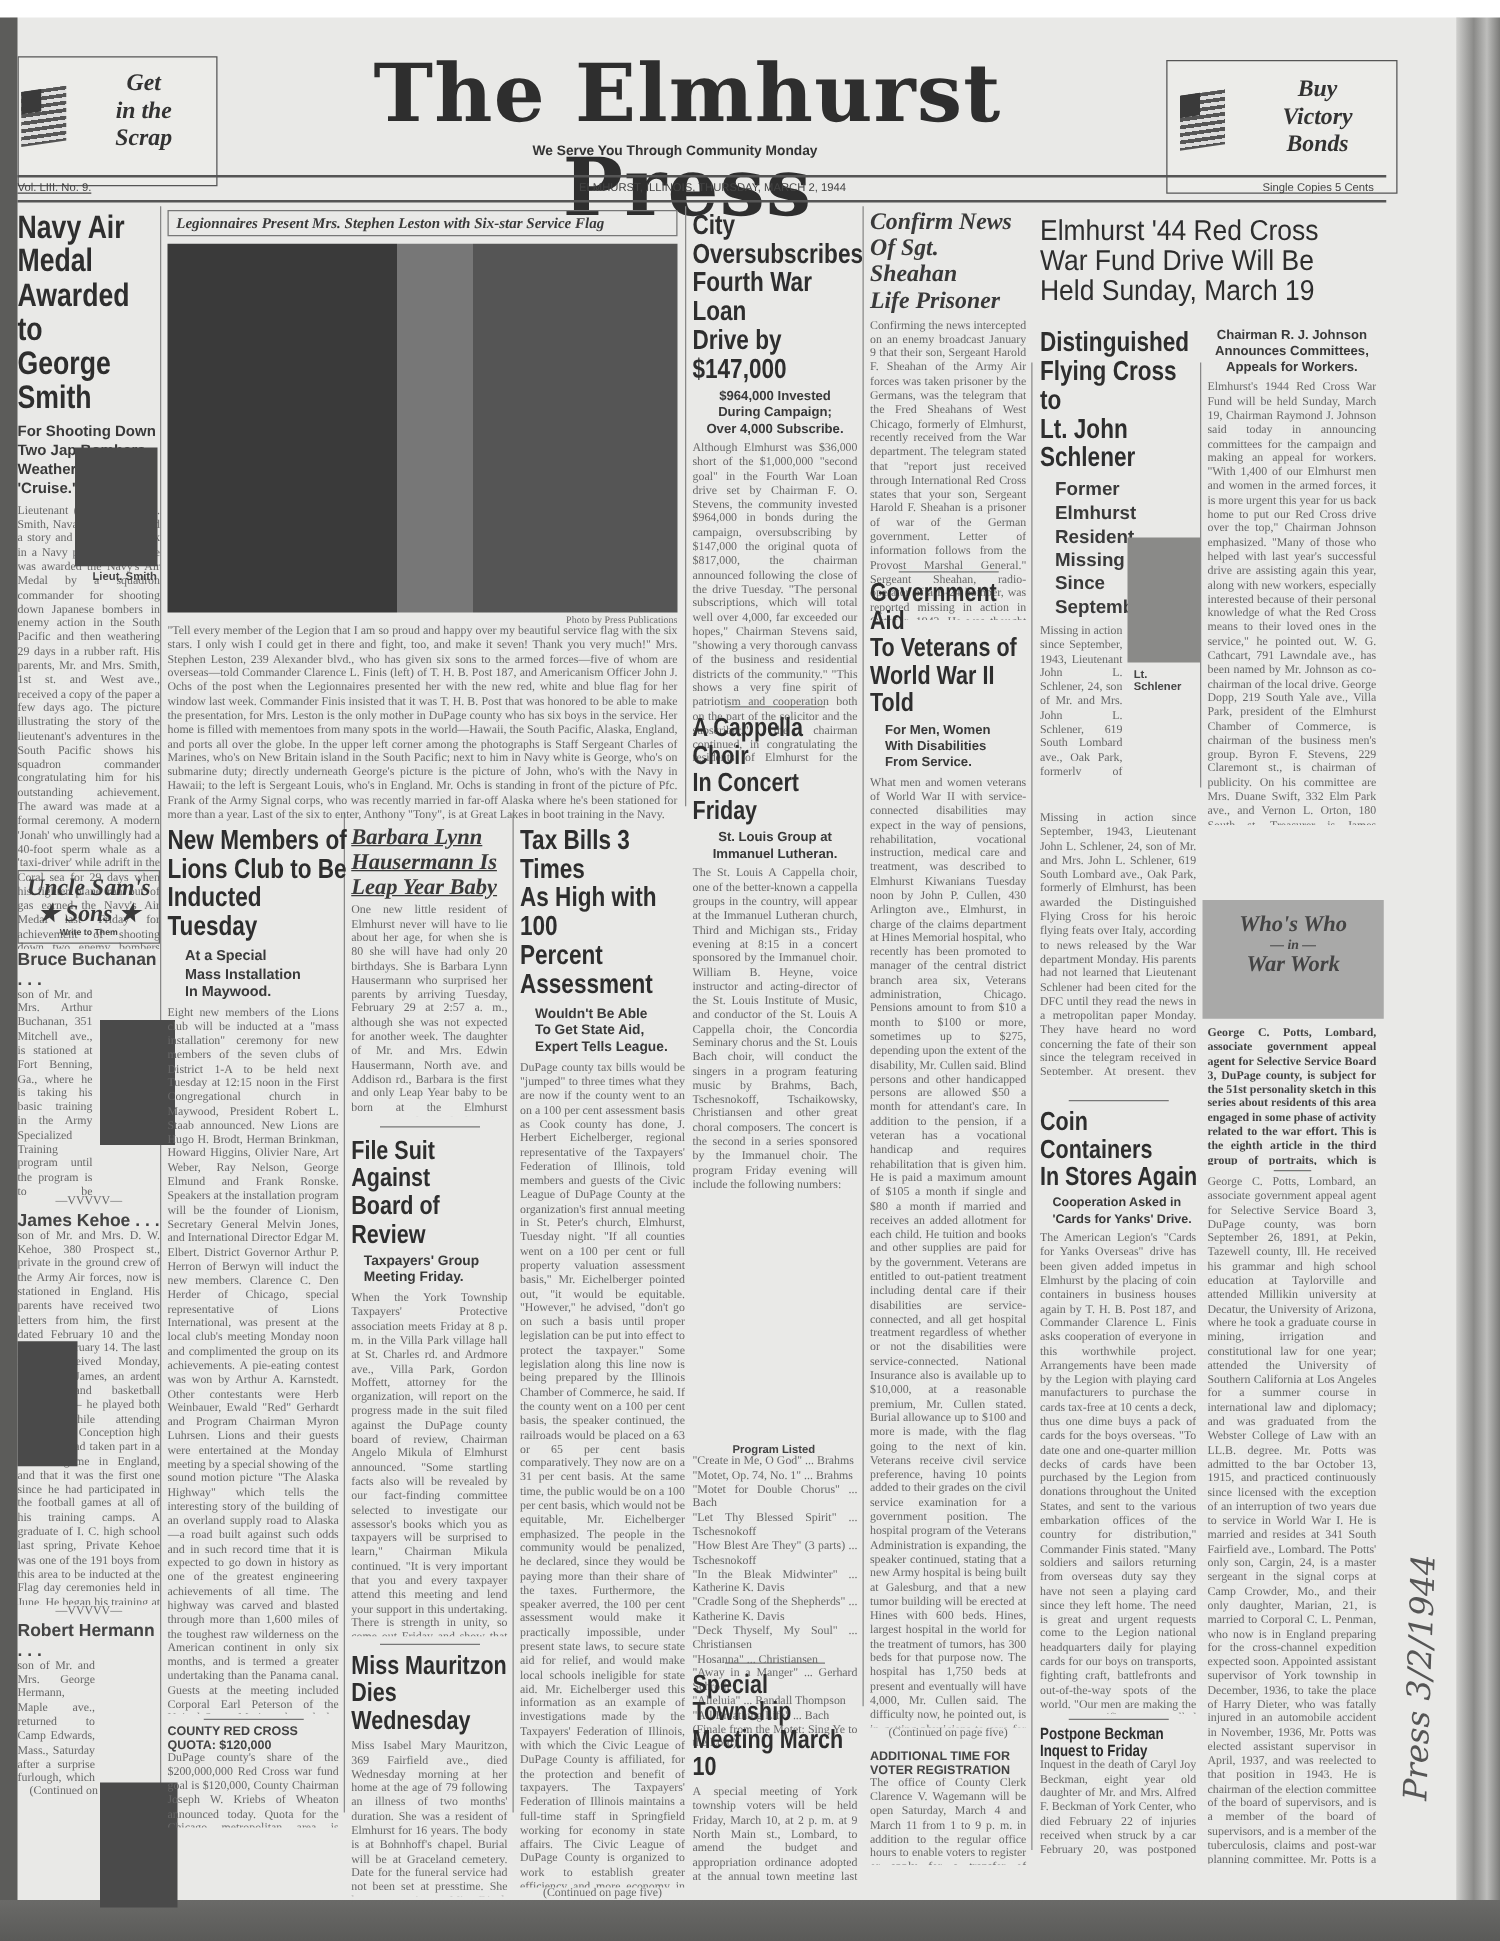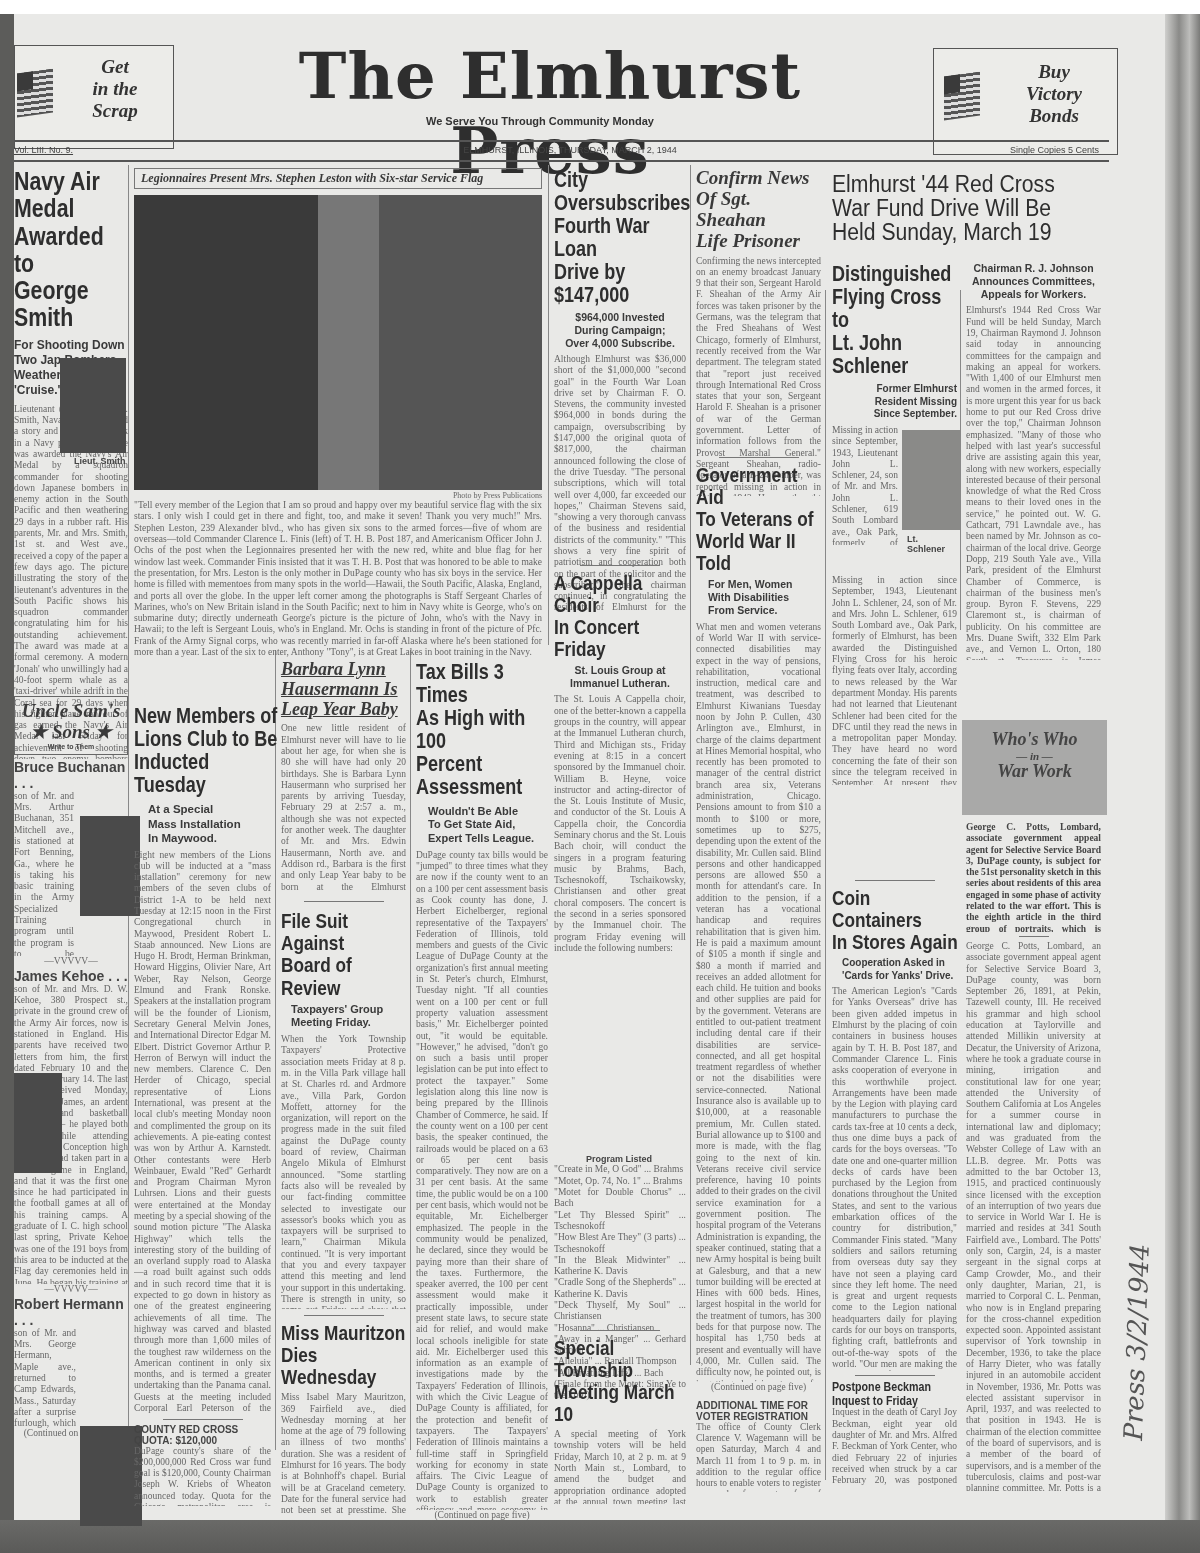--- a/index.html
+++ b/index.html
@@ -206,21 +206,21 @@
   </div>
   <div class="body" style="height:355px;margin-top:4px;">Elmhurst's 1944 Red Cross War Fund will be held Sunday, March 19, Chairman Raymond J. Johnson said today in announcing committees for the campaign and making an appeal for workers. "With 1,400 of our Elmhurst men and women in the armed forces, it is more urgent this year for us back home to put our Red Cross drive over the top," Chairman Johnson emphasized. "Many of those who helped with last year's successful drive are assisting again this year, along with new workers, especially interested because of their personal knowledge of what the Red Cross means to their loved ones in the service," he pointed out. W. G. Cathcart, 791 Lawndale ave., has been named by Mr. Johnson as co-chairman of the local drive. George Dopp, 219 South Yale ave., Villa Park, president of the Elmhurst Chamber of Commerce, is chairman of the business men's group. Byron F. Stevens, 229 Claremont st., is chairman of publicity. On his committee are Mrs. Duane Swift, 332 Elm Park ave., and Vernon L. Orton, 180 South st. Treasurer is James Morley, 349 Kenmore ave., and Mrs. A. J. Vornaska, 294 Elm blvd., is secretary. Residents of Elmhurst who would be able to assist in the house-to-house drive—for which volunteers are urgently needed—are asked to please call Mrs. Vornaska at Elmhurst 3043 or 461-J, Chairman Johnson continued. Members of the executive committee for the 1944 Red Cross campaign, announced today by Chairman Johnson, are: Mayor Claude L. Van Auken, Mrs. W. H. Wood, Mrs. W. G. Cathcart; Reverend William J. Plunkett, Reverend Joseph Burrows, E. L. Tornquist, C. Andy Anderson, C. Raymond Wolfe, E. H. Krell, James Sykora and Paul M. Nolan.</div>
 </div>
 
 <div class="abs" style="left:832px;top:262px;width:125px;">
   <div class="hl" style="font-size:22px;width:160px;">
     <div>Distinguished</div>
     <div>Flying Cross to</div>
     <div>Lt. John Schlener</div>
   </div>
-  <div class="deck" style="font-size:10px;margin:6px 0 0 12px;text-align:right;">
+  <div class="deck" style="font-size:15px;margin:6px 0 0 12px;">
     <div>Former Elmhurst</div>
     <div>Resident Missing</div>
     <div>Since September.</div>
   </div>
   <div class="abs photo" style="left:70px;top:168px;width:58px;height:100px;background:#8a8a88;"></div>
   <div class="abs cap" style="left:75px;top:272px;">Lt. Schlener</div>
   <div class="body" style="height:120px;width:66px;margin-top:4px;">Missing in action since September, 1943, Lieutenant John L. Schlener, 24, son of Mr. and Mrs. John L. Schlener, 619 South Lombard ave., Oak Park, formerly of Elmhurst, has been awarded the Distinguished Flying Cross for his heroic flying feats over Italy, according to news released by the War department Monday. His parents had not learned that Lieutenant Schlener had been cited for the DFC until they read the news in a metropolitan paper Monday. They have heard no word concerning the fate of their son since the telegram received in September. At present, they state, the Red Cross is working on the mystery, and they haven't lost hope for him. Lieutenant Schlener, who had been in the Army Air forces since March, 1941, had a brilliant record as a pilot of a P-38. It was on his 46th or 47th mission that he was reported "missing in action." He had written that after his 50th mission, he had hopes of coming home on leave. For bagging all one and possibly two, Messerschmitts, he had received the Air Medal last summer. He had been in overseas duty since last March, when he was sent to North Africa. Later in the summer he had gone over to Italy. "We have taken fresh hope with the news of his receiving the Distinguished Flying Cross," Mrs. Schlener said Tuesday. "We feel that, if he were still missing in action, the award would have been presented to us. It is possible that he may have been found, but we have not yet received the news."</div>
   <div class="body" style="height:210px;margin-top:30px;">Missing in action since September, 1943, Lieutenant John L. Schlener, 24, son of Mr. and Mrs. John L. Schlener, 619 South Lombard ave., Oak Park, formerly of Elmhurst, has been awarded the Distinguished Flying Cross for his heroic flying feats over Italy, according to news released by the War department Monday. His parents had not learned that Lieutenant Schlener had been cited for the DFC until they read the news in a metropolitan paper Monday. They have heard no word concerning the fate of their son since the telegram received in September. At present, they state, the Red Cross is working on the mystery, and they haven't lost hope for him. Lieutenant Schlener, who had been in the Army Air forces since March, 1941, had a brilliant record as a pilot of a P-38. It was on his 46th or 47th mission that he was reported "missing in action." He had written that after his 50th mission, he had hopes of coming home on leave. For bagging all one and possibly two, Messerschmitts, he had received the Air Medal last summer. He had been in overseas duty since last March, when he was sent to North Africa. Later in the summer he had gone over to Italy. "We have taken fresh hope with the news of his receiving the Distinguished Flying Cross," Mrs. Schlener said Tuesday. "We feel that, if he were still missing in action, the award would have been presented to us. It is possible that he may have been found, but we have not yet received the news."</div>
 </div>
 
@@ -247,21 +247,21 @@
   </div>
   <div class="body" style="height:385px;margin-top:4px;">The American Legion's "Cards for Yanks Overseas" drive has been given added impetus in Elmhurst by the placing of coin containers in business houses again by T. H. B. Post 187, and Commander Clarence L. Finis asks cooperation of everyone in this worthwhile project. Arrangements have been made by the Legion with playing card manufacturers to purchase the cards tax-free at 10 cents a deck, thus one dime buys a pack of cards for the boys overseas. "To date one and one-quarter million decks of cards have been purchased by the Legion from donations throughout the United States, and sent to the various embarkation offices of the country for distribution," Commander Finis stated. "Many soldiers and sailors returning from overseas duty say they have not seen a playing card since they left home. The need is great and urgent requests come to the Legion national headquarters daily for playing cards for our boys on transports, fighting craft, battlefronts and out-of-the-way spots of the world. "Our men are making the greatest sacrifice ever called upon by mankind, and nothing is too good for our fighting men," Commander Finis added. "Our part in this war here at home is very small. We do not know what it is to go hungry, to be in mud and jungle night after night, to try to sleep in a foxhole or float around in the sea ocean water." One small coin will buy a pack of cards that will help pass better hours for the boys far away from home.</div>
   <div class="short-rule" style="width:80px;margin:4px auto;"></div>
   <div class="hl" style="font-size:13px;width:160px;">
     <div>Postpone Beckman</div>
     <div>Inquest to Friday</div>
   </div>
   <div class="body" style="height:80px;">Inquest in the death of Caryl Joy Beckman, eight year old daughter of Mr. and Mrs. Alfred F. Beckman of York Center, who died February 22 of injuries received when struck by a car February 20, was postponed from Tuesday afternoon to Friday at 1 p. m. in Kampp's funeral home, 120 North Hale st., Wheaton.</div>
 </div>
 
-<div class="abs" style="left:134px;top:660px;width:137px;margin-top:44px;">
+<div class="abs" style="left:134px;top:660px;width:137px;">
   <div class="hl" style="font-size:22px;width:175px;">
     <div>New Members of</div>
     <div>Lions Club to Be</div>
     <div>Inducted Tuesday</div>
   </div>
   <div class="deck" style="font-size:11.5px;margin:6px 0 0 14px;">
     <div>At a Special</div>
     <div>Mass Installation</div>
     <div>In Maywood.</div>
   </div>

